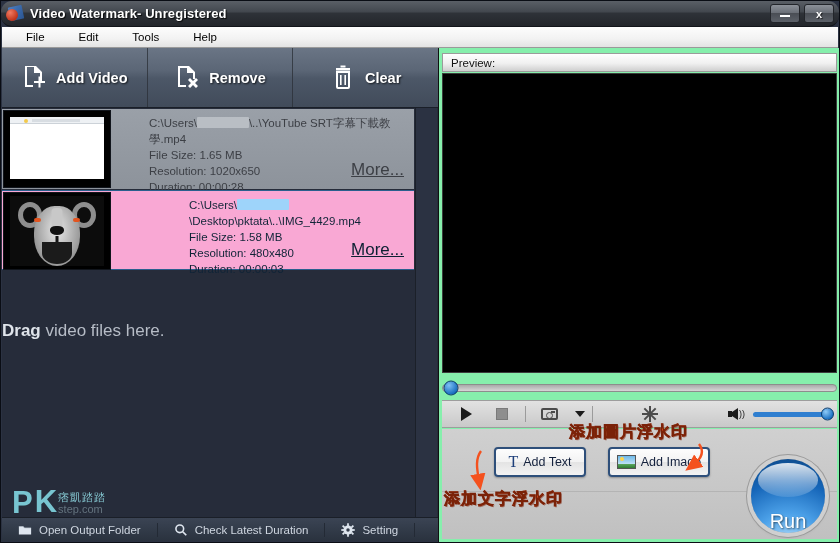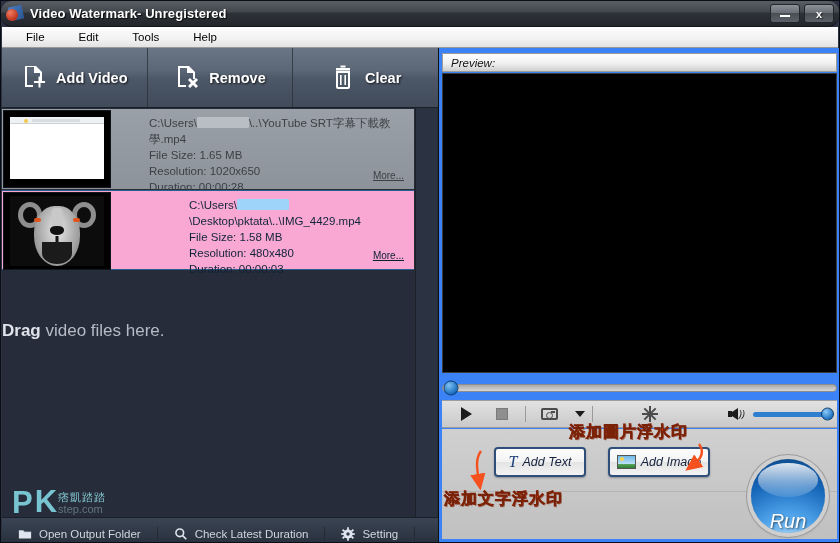--- a/index.html
+++ b/index.html
@@ -133,22 +133,22 @@
   .i0 .meta { color:#3c3f45; }
   .i1 .meta { color:#102437; }
   .meta .path { letter-spacing: 0; }
   .meta .redact {
     display:inline-block; width:52px; height:11px; vertical-align:-1px;
     border-radius:1px;
   }
   .i0 .meta .redact { background:#b9bec4; }
   .i1 .meta .redact { background:#9ed4fa; }
   .more {
-    position:absolute; right: 10px; bottom: 5px;
-    text-decoration: underline; cursor:pointer; font-size:10px;
+    position:absolute; right: 10px; bottom: 11px;
+    text-decoration: underline; cursor:pointer; font-size:17px;
   }
   .i0 .more { color:#3c3f45; }
   .i1 .more { color:#0d2133; }
 
   .drag-hint {
     position:absolute; left:0; right:0; top: 213px; text-align:left;
     color:#b6bcc6; font-size: 17px;
   }
   .drag-hint b { color:#dfe4ea; font-weight:bold; }
 
@@ -169,35 +169,34 @@
   }
   .pk-logo .pk-right { margin-left:3px; margin-bottom:1px; }
   .pk-logo .cn { font-size: 11px; color:#8fd8e2; line-height: 12px; letter-spacing:1px;}
   .pk-logo .dom { font-size: 11px; color:#6a7a85; line-height: 12px; }
 
   
   .statusbar {
     position:absolute; left:1px; bottom:1px; width: 772px; height: 24px;
     background: linear-gradient(to bottom,#3b4454 0%, #323b49 50%, #2a323e 100%);
     border-top: 1px solid #1a1f28;
-    display:flex; align-items:flex-end;
+    display:flex; align-items:center;
   }
   .sb-btn {
     display:flex; align-items:center; gap: 7px; padding: 0 16px;
     color:#cfd6e0; font-size: 11.5px; cursor:pointer;
     border-right:1px solid #232a35;
   }
   .sb-btn .sb-icon { width:14px; height:14px; position:relative; flex:0 0 auto;}
 
   
   .rightpanel {
     position:absolute; left: 437px; top: 47px; width: 401px; height: 495px;
-    background: #3b82f6;
+    background: #86efac;
     border-left: 1px solid #111;
-    font-style: italic;
   }
   .preview-head {
     position:absolute; left:3px; top:5px; width: 395px; height: 19px;
     background: linear-gradient(to bottom,#ffffff 0%, #f0f0f0 55%, #cfcfcf 100%);
     border: 1px solid #9b9b9b;
     display:flex; align-items:center; padding-left: 8px;
     font-size: 11.5px; color:#111;
   }
   .preview-video {
     position:absolute; left:3px; top: 25px; width: 395px; height: 300px;

